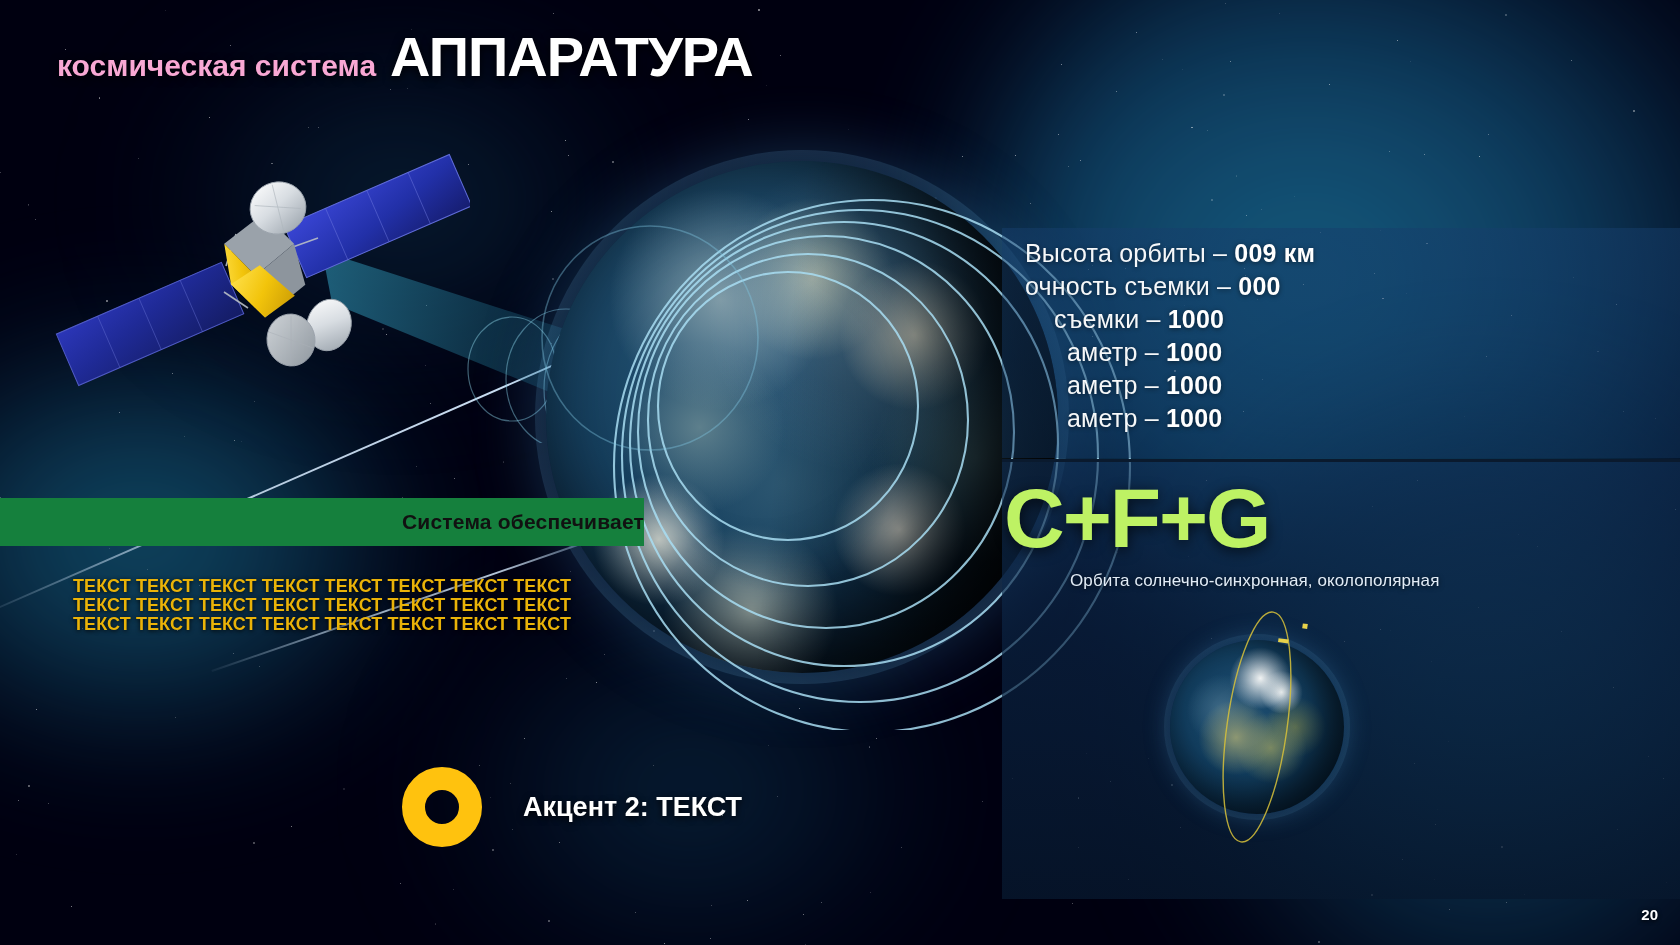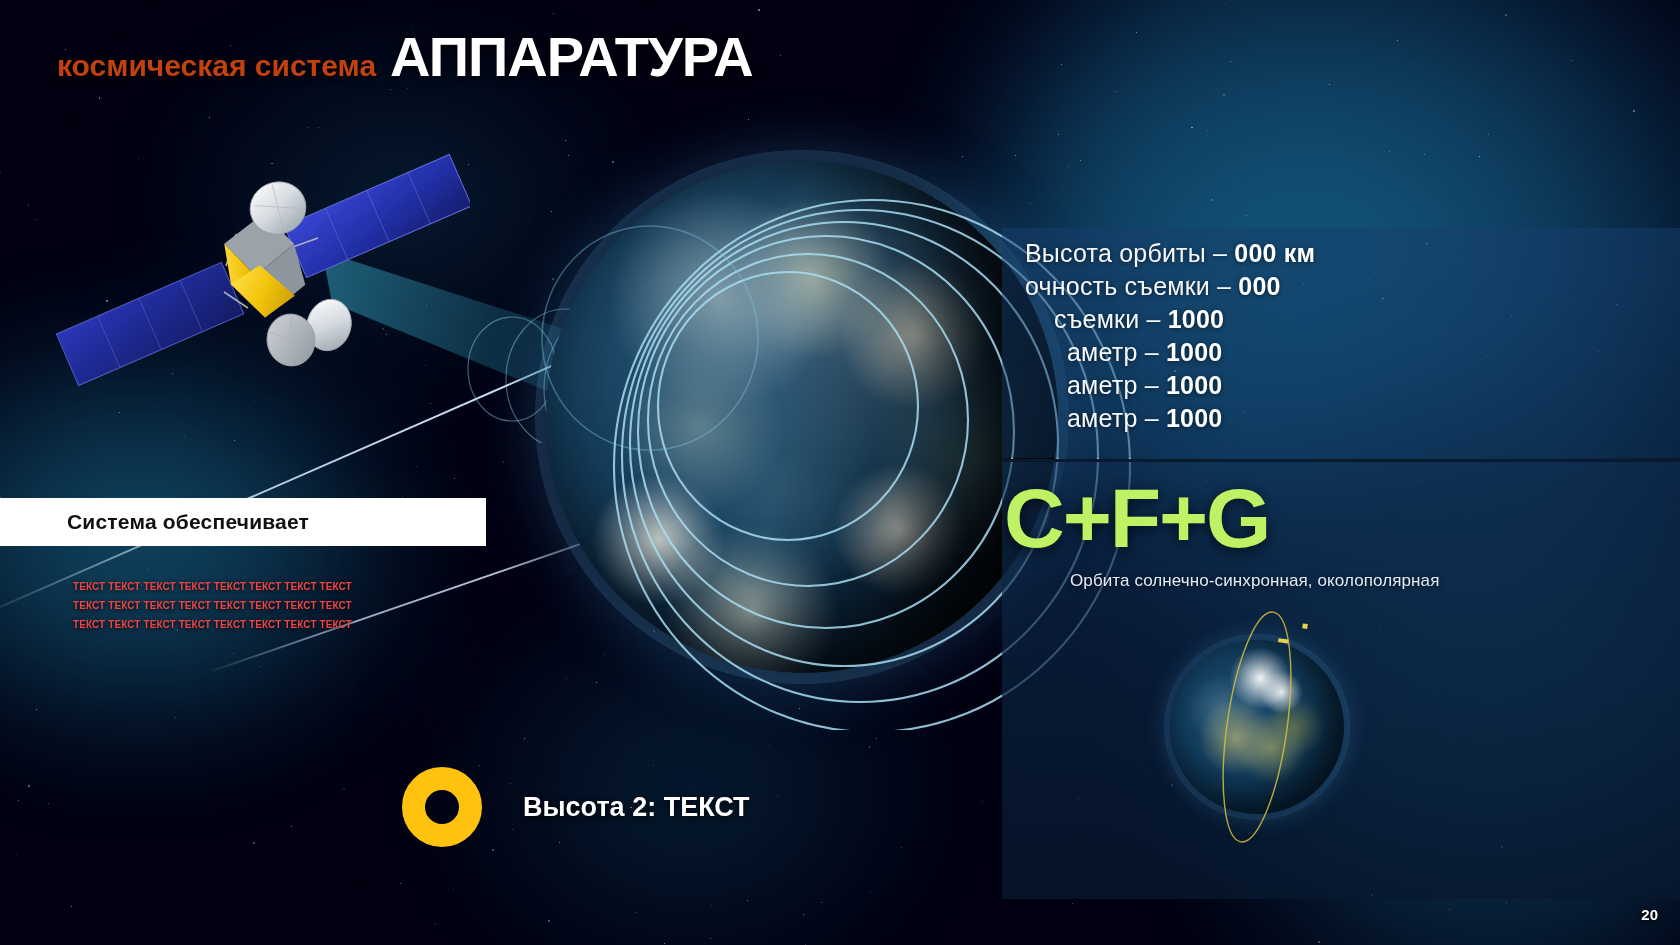--- a/index.html
+++ b/index.html
@@ -43,21 +43,21 @@
     position:absolute; left:57px; top:24px;
     display:flex; align-items:baseline; gap:14px;
     white-space:nowrap; z-index:40;
   }
   .t-dzz {
     color:#FFC20E; font-size:57px; font-weight:bold;
     letter-spacing:-1px;
     text-shadow:0 2px 10px rgba(0,0,0,.9);
   }
   .t-mid {
-    color:#c2410c; font-size:30px; font-weight:bold;
+    color:#f9a8d4; font-size:30px; font-weight:bold;
     text-shadow:0 2px 8px rgba(0,0,0,.9);
   }
   .t-app {
     color:#ffffff; font-size:56px; font-weight:bold;
     letter-spacing:-1px;
     text-shadow:0 2px 10px rgba(0,0,0,.9);
   }
 
   
   .orbit-line {
@@ -118,37 +118,37 @@
   }
   .earth-term {
     position:absolute; inset:0; border-radius:50%;
     background:linear-gradient(96deg, rgba(0,0,0,0) 46%, rgba(0,0,0,.30) 68%, rgba(0,0,0,.72) 88%, rgba(0,0,0,.88) 100%);
   }
   .rings { position:absolute; inset:0; z-index:19; pointer-events:none; }
 
   
   .banner {
     position:absolute; left:0; top:498px;
-    width:486px; height:48px;
-    background:#ffffff;
+    width:644px; height:48px;
+    background:#15803d;
     z-index:42;
-    display:flex; align-items:center;
+    display:flex; align-items:center;justify-content:flex-end;
   }
   .banner-label {
     color:#111; font-size:21px; font-weight:bold;
     padding-left:67px; letter-spacing:.2px;
   }
 
   
   .body-text {
     position:absolute; left:73px; top:577px;
     z-index:42; width:500px;
   }
   .body-text .ln {
-    color:#ef4444; font-size:10px; font-weight:bold;
+    color:#eab308; font-size:18px; font-weight:bold;
     line-height:19px; letter-spacing:.1px;
     text-shadow:0 1px 4px rgba(0,0,0,.95);
     white-space:nowrap;
   }
 
   
   .accent {
     position:absolute; z-index:44;
     display:flex; align-items:center;
   }
@@ -643,21 +643,21 @@
     <path d="M219,214 L263,230 M241,198 L241,248" stroke="#a9b0b8" stroke-width=".8" opacity=".7"></path>
   </svg>
 
   <div class="title-row">
     <span class="t-mid">космическая система</span>
     <span class="t-app">АППАРАТУРА</span>
   </div>
 
   <div class="spec-panel"></div>
   <div class="spec-list" id="spec-list">
-      <div class="spec-line i0"><span class="lead">Высота орбиты – </span><b>000 км</b></div>
+      <div class="spec-line i0"><span class="lead">Высота орбиты – </span><b>009 км</b></div>
       <div class="spec-line i1"><span class="lead">очность съемки – </span><b>000</b></div>
       <div class="spec-line i2"><span class="lead">съемки – </span><b>1000</b></div>
       <div class="spec-line i3"><span class="lead">аметр – </span><b>1000</b></div>
       <div class="spec-line i4"><span class="lead">аметр – </span><b>1000</b></div>
       <div class="spec-line i5"><span class="lead">аметр – </span><b>1000</b></div>
     </div>
 
   <div class="right-panel"></div>
 
   <div class="cfg-row">
@@ -682,18 +682,18 @@
 
   <div class="body-text" id="body-text">
       <div class="ln">ТЕКСТ ТЕКСТ ТЕКСТ ТЕКСТ ТЕКСТ ТЕКСТ ТЕКСТ ТЕКСТ</div>
       <div class="ln">ТЕКСТ ТЕКСТ ТЕКСТ ТЕКСТ ТЕКСТ ТЕКСТ ТЕКСТ ТЕКСТ</div>
       <div class="ln">ТЕКСТ ТЕКСТ ТЕКСТ ТЕКСТ ТЕКСТ ТЕКСТ ТЕКСТ ТЕКСТ</div>
     </div>
 
 
   <div class="accent a2">
     <span class="donut"></span>
-    <span class="txt">Высота 2: ТЕКСТ</span>
+    <span class="txt">Акцент 2: ТЕКСТ</span>
   </div>
 
   <div class="page-num">20</div>
 
 </div>
 
 </body></html>

